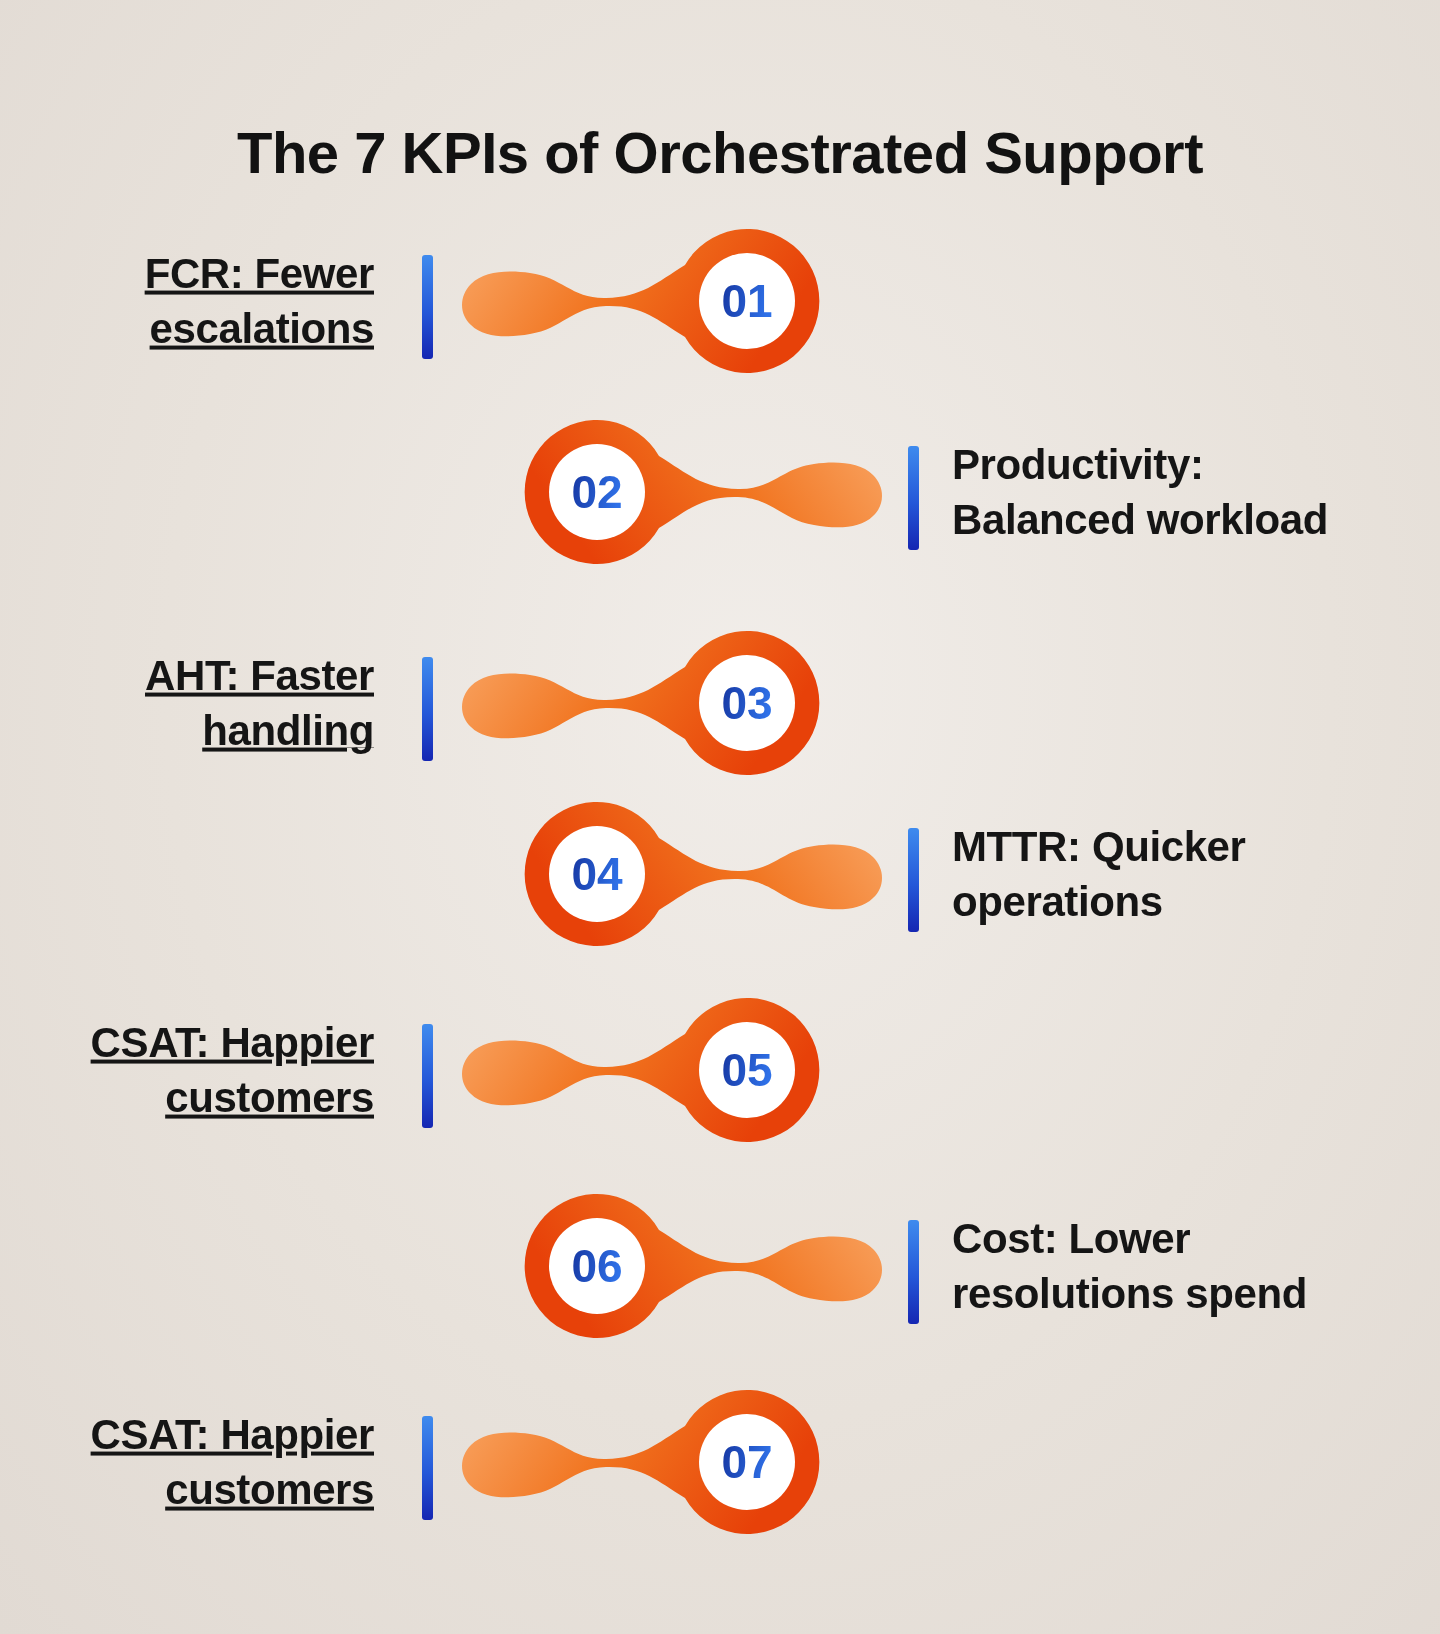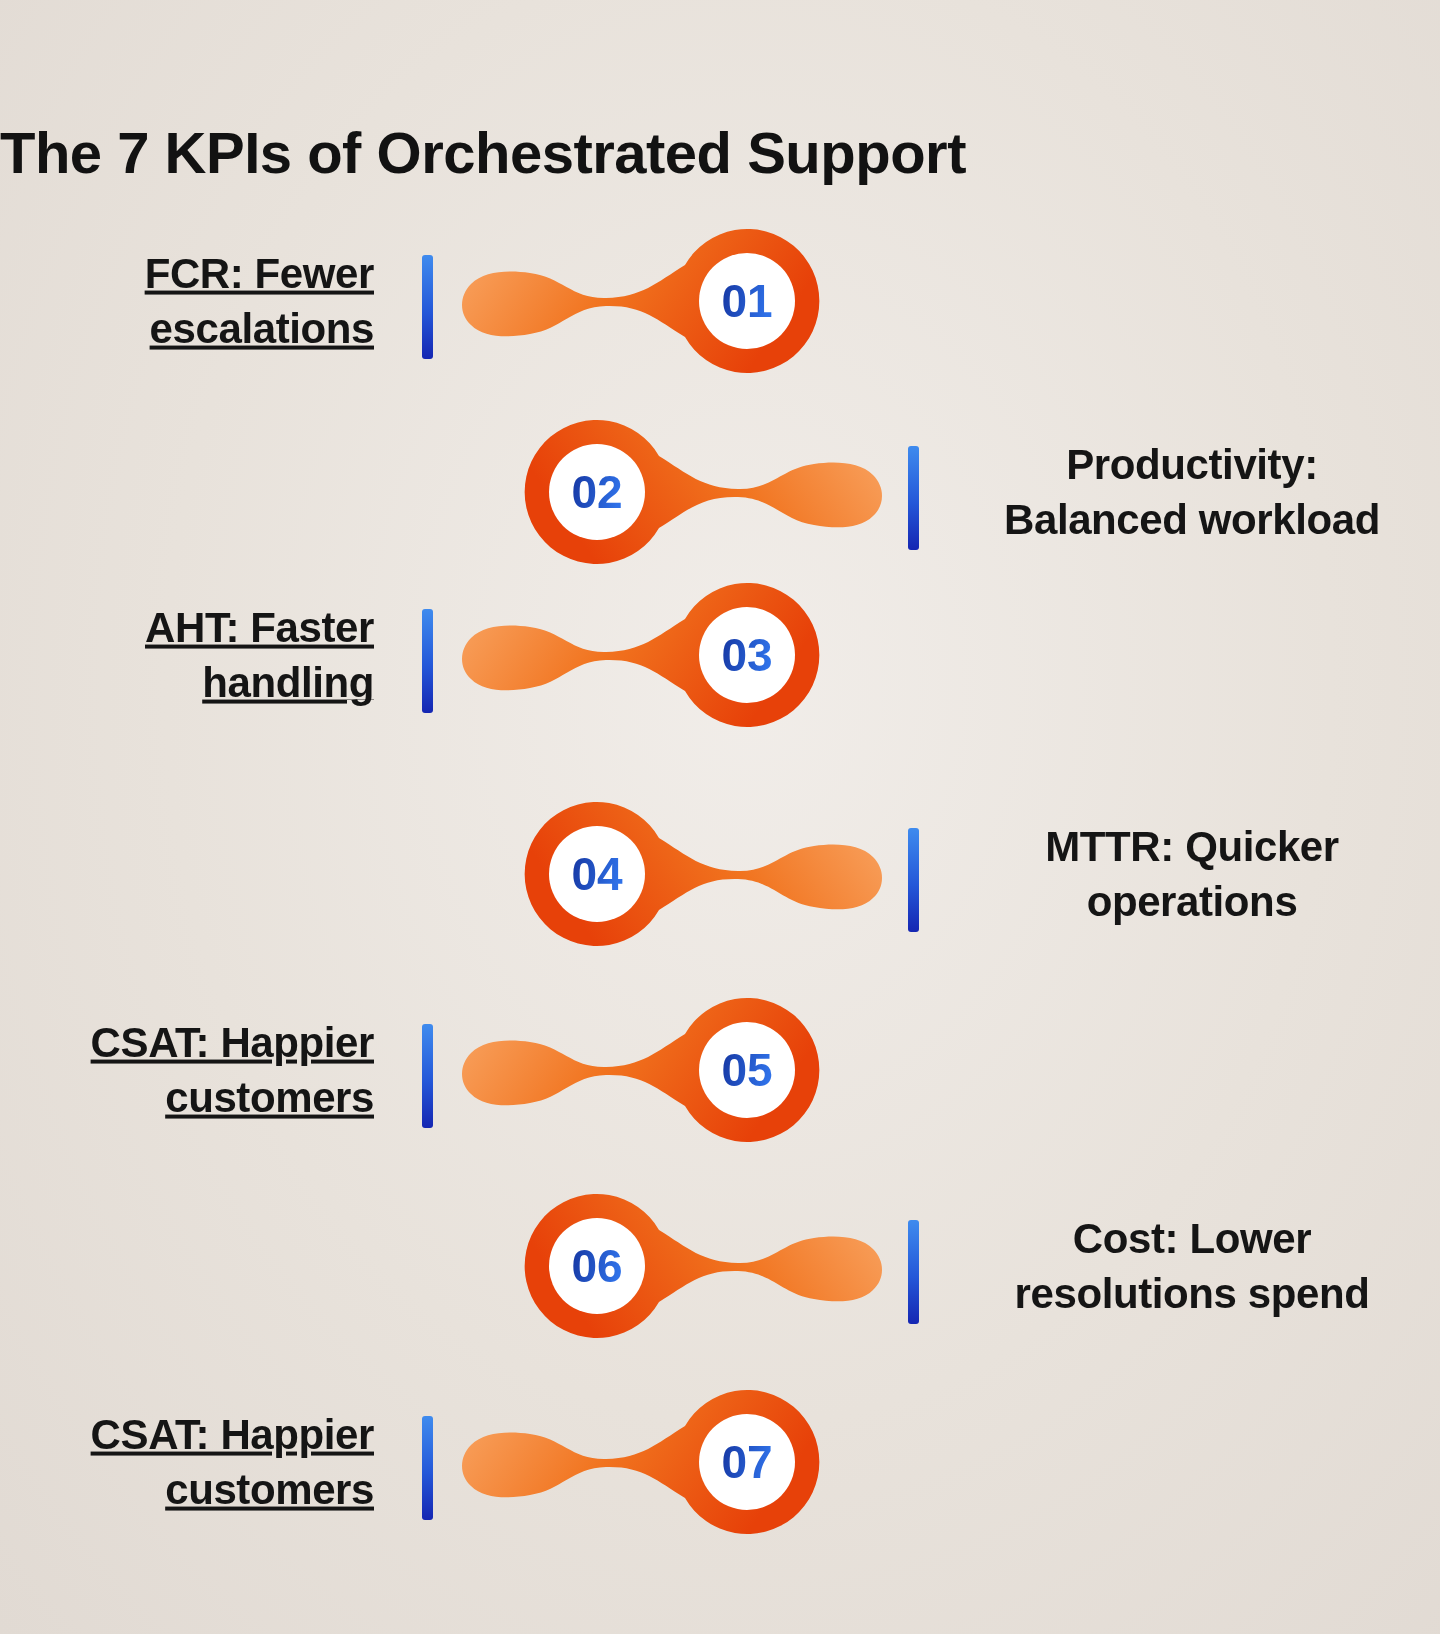--- a/index.html
+++ b/index.html
@@ -10,33 +10,34 @@
   .canvas{
     position:relative;
     width:1440px;
     height:1634px;
     overflow:hidden;
     background:radial-gradient(ellipse at 52% 42%, #F1EDE9 0%, #E8E2DB 55%, #E1DAD3 100%);
   }
   .title{
     position:absolute;
     top:80px; left:0; width:100%;
+    text-align:center;
     font-size:58px;
     font-weight:800;
     letter-spacing:-0.5px;
     color:#121212;
   }
   .row{position:absolute;left:0;width:100%;height:150px;}
   .label{
     position:absolute;top:50%;transform:translateY(-50%);
     font-size:42px;font-weight:bold;line-height:1.32;
     color:#151515;letter-spacing:-0.4px;
   }
   .label-left{left:40px;width:334px;text-align:right;text-decoration:underline;}
-  .label-right{left:952px;width:480px;text-align:center;}
+  .label-right{left:952px;width:480px;text-align:left;}
   .bar{
     position:absolute;top:29px;width:11px;height:104px;border-radius:3px;
     background:linear-gradient(180deg,#3F8BEE 0%,#2457D8 55%,#1526B2 100%);
   }
   .bar-left{left:422px;}
   .bar-right{left:908px;}
   .comet{position:absolute;top:0;width:365px;height:150px;}
   .comet-left{left:456px;}
   .comet-right{left:523px;}
   .num{
@@ -88,21 +89,21 @@
       <circle cx="74" cy="75" r="48" fill="#FFFFFF"></circle>
       <text class="num" x="74" y="75" dominant-baseline="central">02</text>
     </svg>
     <div class="bar bar-right"></div>
     <div class="label label-right">
       <div>Productivity:</div>
       <div>Balanced workload</div>
     </div>
   </div>
 
-  <div class="row" style="top:580px">
+  <div class="row" style="top:628px">
     <div class="label label-left">
       <div>AHT: Faster</div>
       <div>handling</div>
     </div>
     <div class="bar bar-left"></div>
     <svg class="comet comet-left" viewBox="0 0 365 150">
       <path fill="url(#cometGrad)" d="M 229 39 C 200 57, 186 71, 150 72 C 116 73, 106 51, 74 47 C 52 44, 28 45, 15 58 C 3 70, 3 88, 15 99 C 28 112, 52 112, 74 108 C 106 103, 116 81, 150 80 C 186 79, 200 93, 229 111 A 72 72 0 1 0 229 39 Z"></path>
       <circle cx="291" cy="75" r="48" fill="#FFFFFF"></circle>
       <text class="num" x="291" y="75" dominant-baseline="central">03</text>
     </svg>

